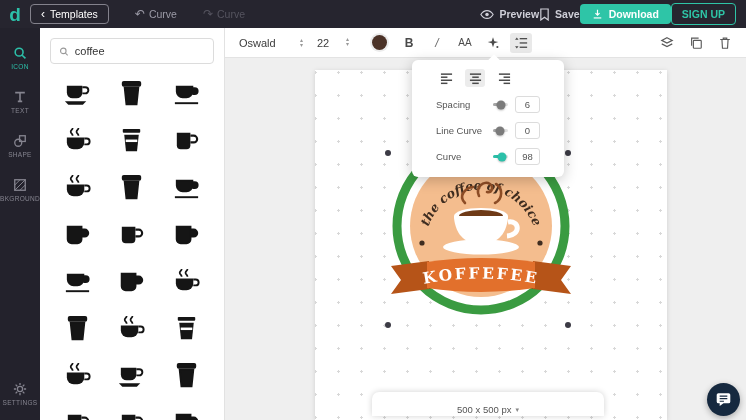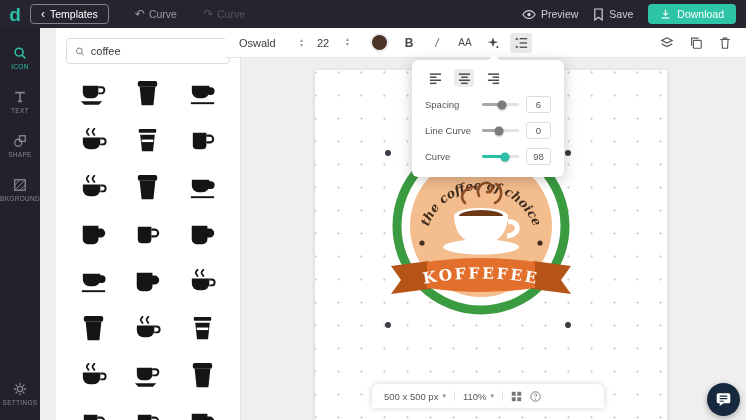--- a/index.html
+++ b/index.html
@@ -7,34 +7,34 @@
   body { position:relative; overflow:hidden; background:#efefef; font-family:"Liberation Sans",sans-serif; }
 
   
   .topbar { position:absolute; inset:0 0 auto 0; height:28px; background:#26252f; display:flex; align-items:center; z-index:30; }
   .brand { width:30px; display:flex; align-items:center; justify-content:center; color:#2cc0a9; font-weight:bold; font-size:19px; line-height:1; }
   .btn-templates { display:flex; align-items:center; gap:5px; border:1px solid #83828c; border-radius:4px; color:#fff; font-size:10.5px; padding:3px 10px; cursor:pointer; }
   .btn-templates .chev { font-size:12px; line-height:8px; }
   .hist { display:flex; align-items:center; gap:4px; font-size:10.5px; margin-left:26px; cursor:pointer; }
   .hist .ic { font-size:12px; line-height:10px; }
   .undo { color:#9b9aa6; } .redo { color:#55545f; }
-  .top-right { margin-left:auto; display:flex; align-items:center; gap:15px; padding-right:10px; }
+  .top-right { margin-left:auto; display:flex; align-items:center; gap:0; padding-right:10px;font-weight:bold; }
   .top-link { display:flex; align-items:center; gap:5px; color:#cfcfd8; font-size:10.5px; cursor:pointer; }
   .btn-download { display:flex; align-items:center; gap:6px; background:#2ec5a7; color:#fff; font-size:10.5px; padding:4px 12px; border-radius:4px; cursor:pointer; }
   .btn-signup { border:1px solid #2ec5a7; color:#2ec5a7; font-size:10.5px; padding:4px 10px; border-radius:4px; cursor:pointer; }
 
   
   .rail { position:absolute; top:28px; left:0; bottom:0; width:40px; background:#23222c; z-index:20; display:flex; flex-direction:column; align-items:center; padding-top:8px; }
   .rail-item { width:40px; height:44px; display:flex; flex-direction:column; align-items:center; justify-content:center; gap:3px; color:#85848f; font-size:6.5px; letter-spacing:.3px; cursor:pointer; }
   .rail-item.active { color:#2cc0a9; }
   .rail-item svg { width:14px; height:14px; }
   .rail-spacer { flex:1; }
 
   
-  .panel { position:absolute; top:28px; left:56px; bottom:0; width:185px; background:#fff; border-right:1px solid #e2e2e2; z-index:10; overflow:hidden; }
+  .panel { position:absolute; top:28px; left:40px; bottom:0; width:185px; background:#fff; border-right:1px solid #e2e2e2; z-index:10; overflow:hidden; }
   .search-box { margin:10px 10px 2px; height:26px; border:1px solid #dcdcdc; border-radius:4px; display:flex; align-items:center; gap:6px; padding:0 8px; }
   .search-box input { border:none; outline:none; font-size:11px; color:#333; width:100%; font-family:inherit; }
   .icon-grid { display:grid; grid-template-columns:repeat(3,1fr); padding:4px 10px; }
   .cell { height:47px; display:flex; align-items:center; justify-content:center; cursor:pointer; }
   .cell svg { width:31px; height:31px; fill:#151515; }
 
   
   .main-toolbar { position:absolute; top:28px; left:225px; right:0; height:30px; background:#fff; border-bottom:1px solid #e3e3e3; display:flex; align-items:center; padding-left:14px; z-index:15; font-size:11px; color:#3c3c3c; }
   .stepper { display:flex; flex-direction:column; color:#9a9a9a; font-size:6px; line-height:5px; cursor:pointer; }
   .font-select { width:64px; display:flex; justify-content:space-between; align-items:center; margin-right:14px; cursor:pointer;gap:20px; }
@@ -52,36 +52,36 @@
 
   
   .artboard { position:absolute; left:315px; top:70px; width:352px; height:350px; background:#fff;
     background-image:radial-gradient(#d8d8d8 1px, transparent 1.3px); background-size:23px 23px; background-position:12px 14px;
     box-shadow:0 1px 5px rgba(0,0,0,.13); z-index:5; }
   .logo-svg { position:absolute; left:64px; top:66px; width:204px; height:194px; }
   .sel-dot { position:absolute; width:6px; height:6px; border-radius:50%; background:#3c3b45; z-index:8; }
 
   
   .spacing-popup { position:absolute; left:412px; top:60px; width:152px; background:#fff; border-radius:6px;
-    box-shadow:0 3px 14px rgba(0,0,0,.22); z-index:40; padding:9px 13px 12px; }
+    box-shadow:0 3px 14px rgba(0,0,0,.22); z-index:40; padding:9px 24px 12px; }
   .spacing-popup::before { content:''; position:absolute; top:-4px; left:78px; width:8px; height:8px; background:#fff; transform:rotate(45deg); }
   .align-row { display:flex; gap:9px; margin-bottom:8px; }
   .align-btn { width:20px; height:18px; display:flex; align-items:center; justify-content:center; border-radius:3px; cursor:pointer; }
   .align-btn.active { background:#ececec; }
   .align-btn svg { width:13px; height:13px; fill:#4a4a4a; }
   .slider-row { display:flex; align-items:center; gap:7px; margin-top:9px; }
   .slider-label { width:50px; font-size:9.5px; color:#555; }
   .slider { position:relative; flex:1; height:3px; background:#e2e2e2; border-radius:2px; cursor:pointer; }
   .slider .fill { position:absolute; left:0; top:0; height:100%; background:#a7a7a7; border-radius:2px; }
   .slider .knob { position:absolute; top:50%; transform:translate(-50%,-50%); width:9px; height:9px; border-radius:50%; background:#7b7b7b; box-shadow:0 1px 2px rgba(0,0,0,.25); }
   .value-box { width:25px; height:17px; border:1px solid #dcdcdc; border-radius:3px; font-size:9.5px; color:#555; display:flex; align-items:center; justify-content:center; }
 
   
-  .bottombar { position:absolute; left:372px; bottom:12px; height:17px; width:232px; background:#fff; border-radius:7px 7px 0 0;
-    box-shadow:0 0 6px rgba(0,0,0,.18); display:flex; align-items:center; gap:8px; padding:12px 12px; font-size:9.5px; color:#555; z-index:25; }
+  .bottombar { position:absolute; left:372px; bottom:4px; height:17px; width:232px; background:#fff; border-radius:7px 7px 0 0;
+    box-shadow:0 0 6px rgba(0,0,0,.18); display:flex; align-items:center; gap:8px; padding:12px 12px; font-size:9.5px; color:#555; z-index:25;flex-direction:column; }
   .bb-sep { width:1px; height:10px; background:#e0e0e0; }
   .bb-caret { font-size:7px; color:#888; }
   .bottombar svg { width:11px; height:11px; fill:#777; }
   .bb-item { display:flex; align-items:center; gap:4px; cursor:pointer; }
 
   
   .chat { position:absolute; right:6px; bottom:4px; width:33px; height:33px; border-radius:50%; background:#16293f;
     display:flex; align-items:center; justify-content:center; z-index:50; box-shadow:0 2px 6px rgba(0,0,0,.3); cursor:pointer; }
   .chat svg { width:17px; height:17px; fill:#fff; }
 </style>
@@ -116,20 +116,23 @@
           <path d="M2 1h8v12l-4-3-4 3V1z" fill="none" stroke="#cfcfd8" stroke-width="1.3"></path>
         </svg>
       <span>Save</span>
     </div>
     <div class="btn-download">
       <svg width="11" height="11" viewBox="0 0 16 16">
           <path d="M8 1v8M5 6l3 3 3-3" stroke="#fff" stroke-width="1.7" fill="none"></path>
           <path d="M2.5 13h11" stroke="#fff" stroke-width="1.7"></path>
         </svg>
       <span>Download</span>
+    </div>
+    <div class="btn-signup">
+      <span>SIGN UP</span>
     </div>
   </div>
 </div>
 
 <div class="rail">
   <div class="rail-item active">
     <svg viewBox="0 0 16 16">
         <circle cx="7" cy="7" r="4.5" fill="none" stroke="currentColor" stroke-width="1.8"></circle>
         <path d="M10.5 10.5L14.2 14.2" stroke="currentColor" stroke-width="1.8"></path>
       </svg>

